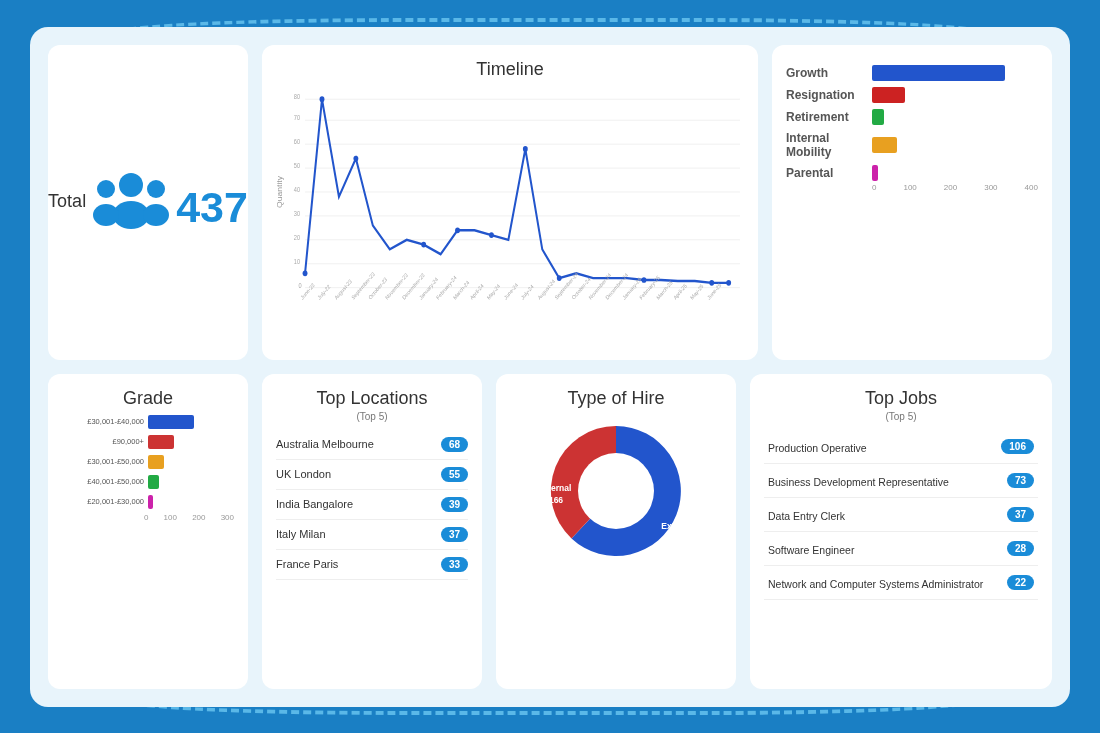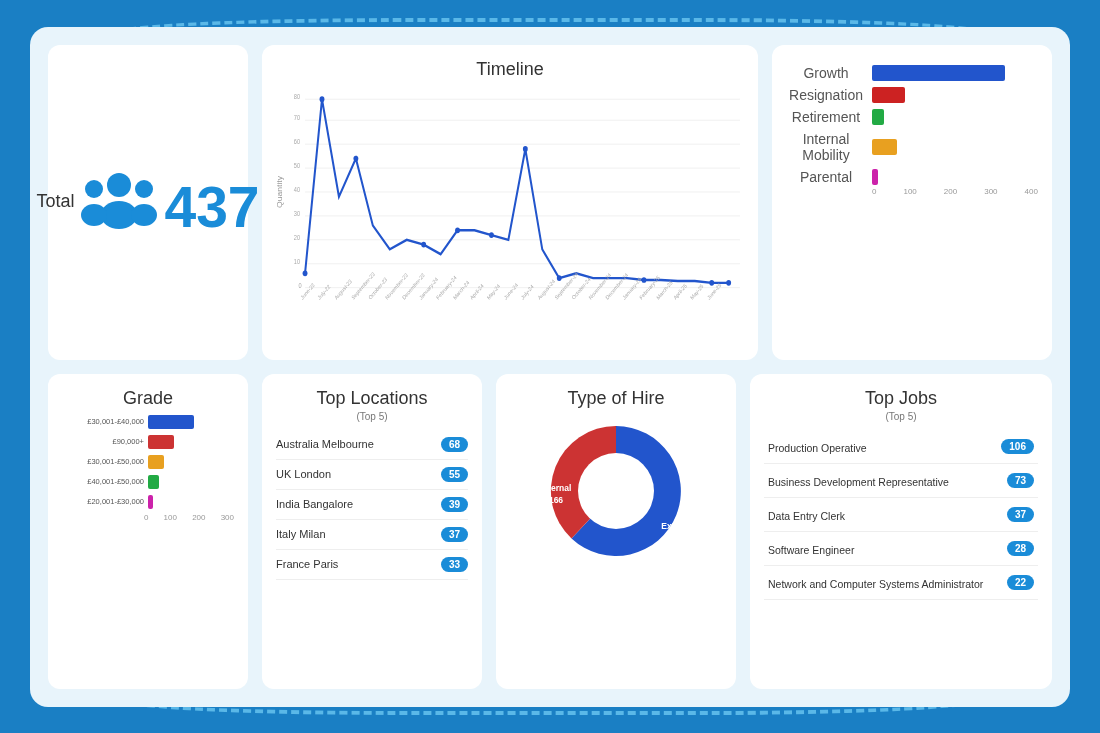--- a/index.html
+++ b/index.html
@@ -81,21 +81,21 @@
     
     .total-card {
       width: 200px;
       min-width: 200px;
       display: flex;
       flex-direction: row;
       align-items: center;
       justify-content: center;
     }
     .total-number {
-      font-size: 57px;
+      font-size: 43px;
       font-weight: bold;
       color: #1a8cd8;
       margin-top: 10px;
     }
     .people-icon {
       color: #1a8cd8;
       font-size: 70px;
       line-height: 1;
       margin-top: 8px;
     }
@@ -148,22 +148,23 @@
     
     .reason-row {
       display: flex;
       align-items: center;
       gap: 6px;
       font-size: 9px;
       color: #555;
     }
     .reason-label {
       width: 80px;
-      text-align: center;
-      font-size: 14px;
+      text-align: left;
+      font-size: 12px;
+      font-weight: bold;
     }
     .reason-bar-wrap {
       flex: 1;
       height: 16px;
       position: relative;
     }
     .reason-bar {
       height: 100%;
       border-radius: 2px;
     }

